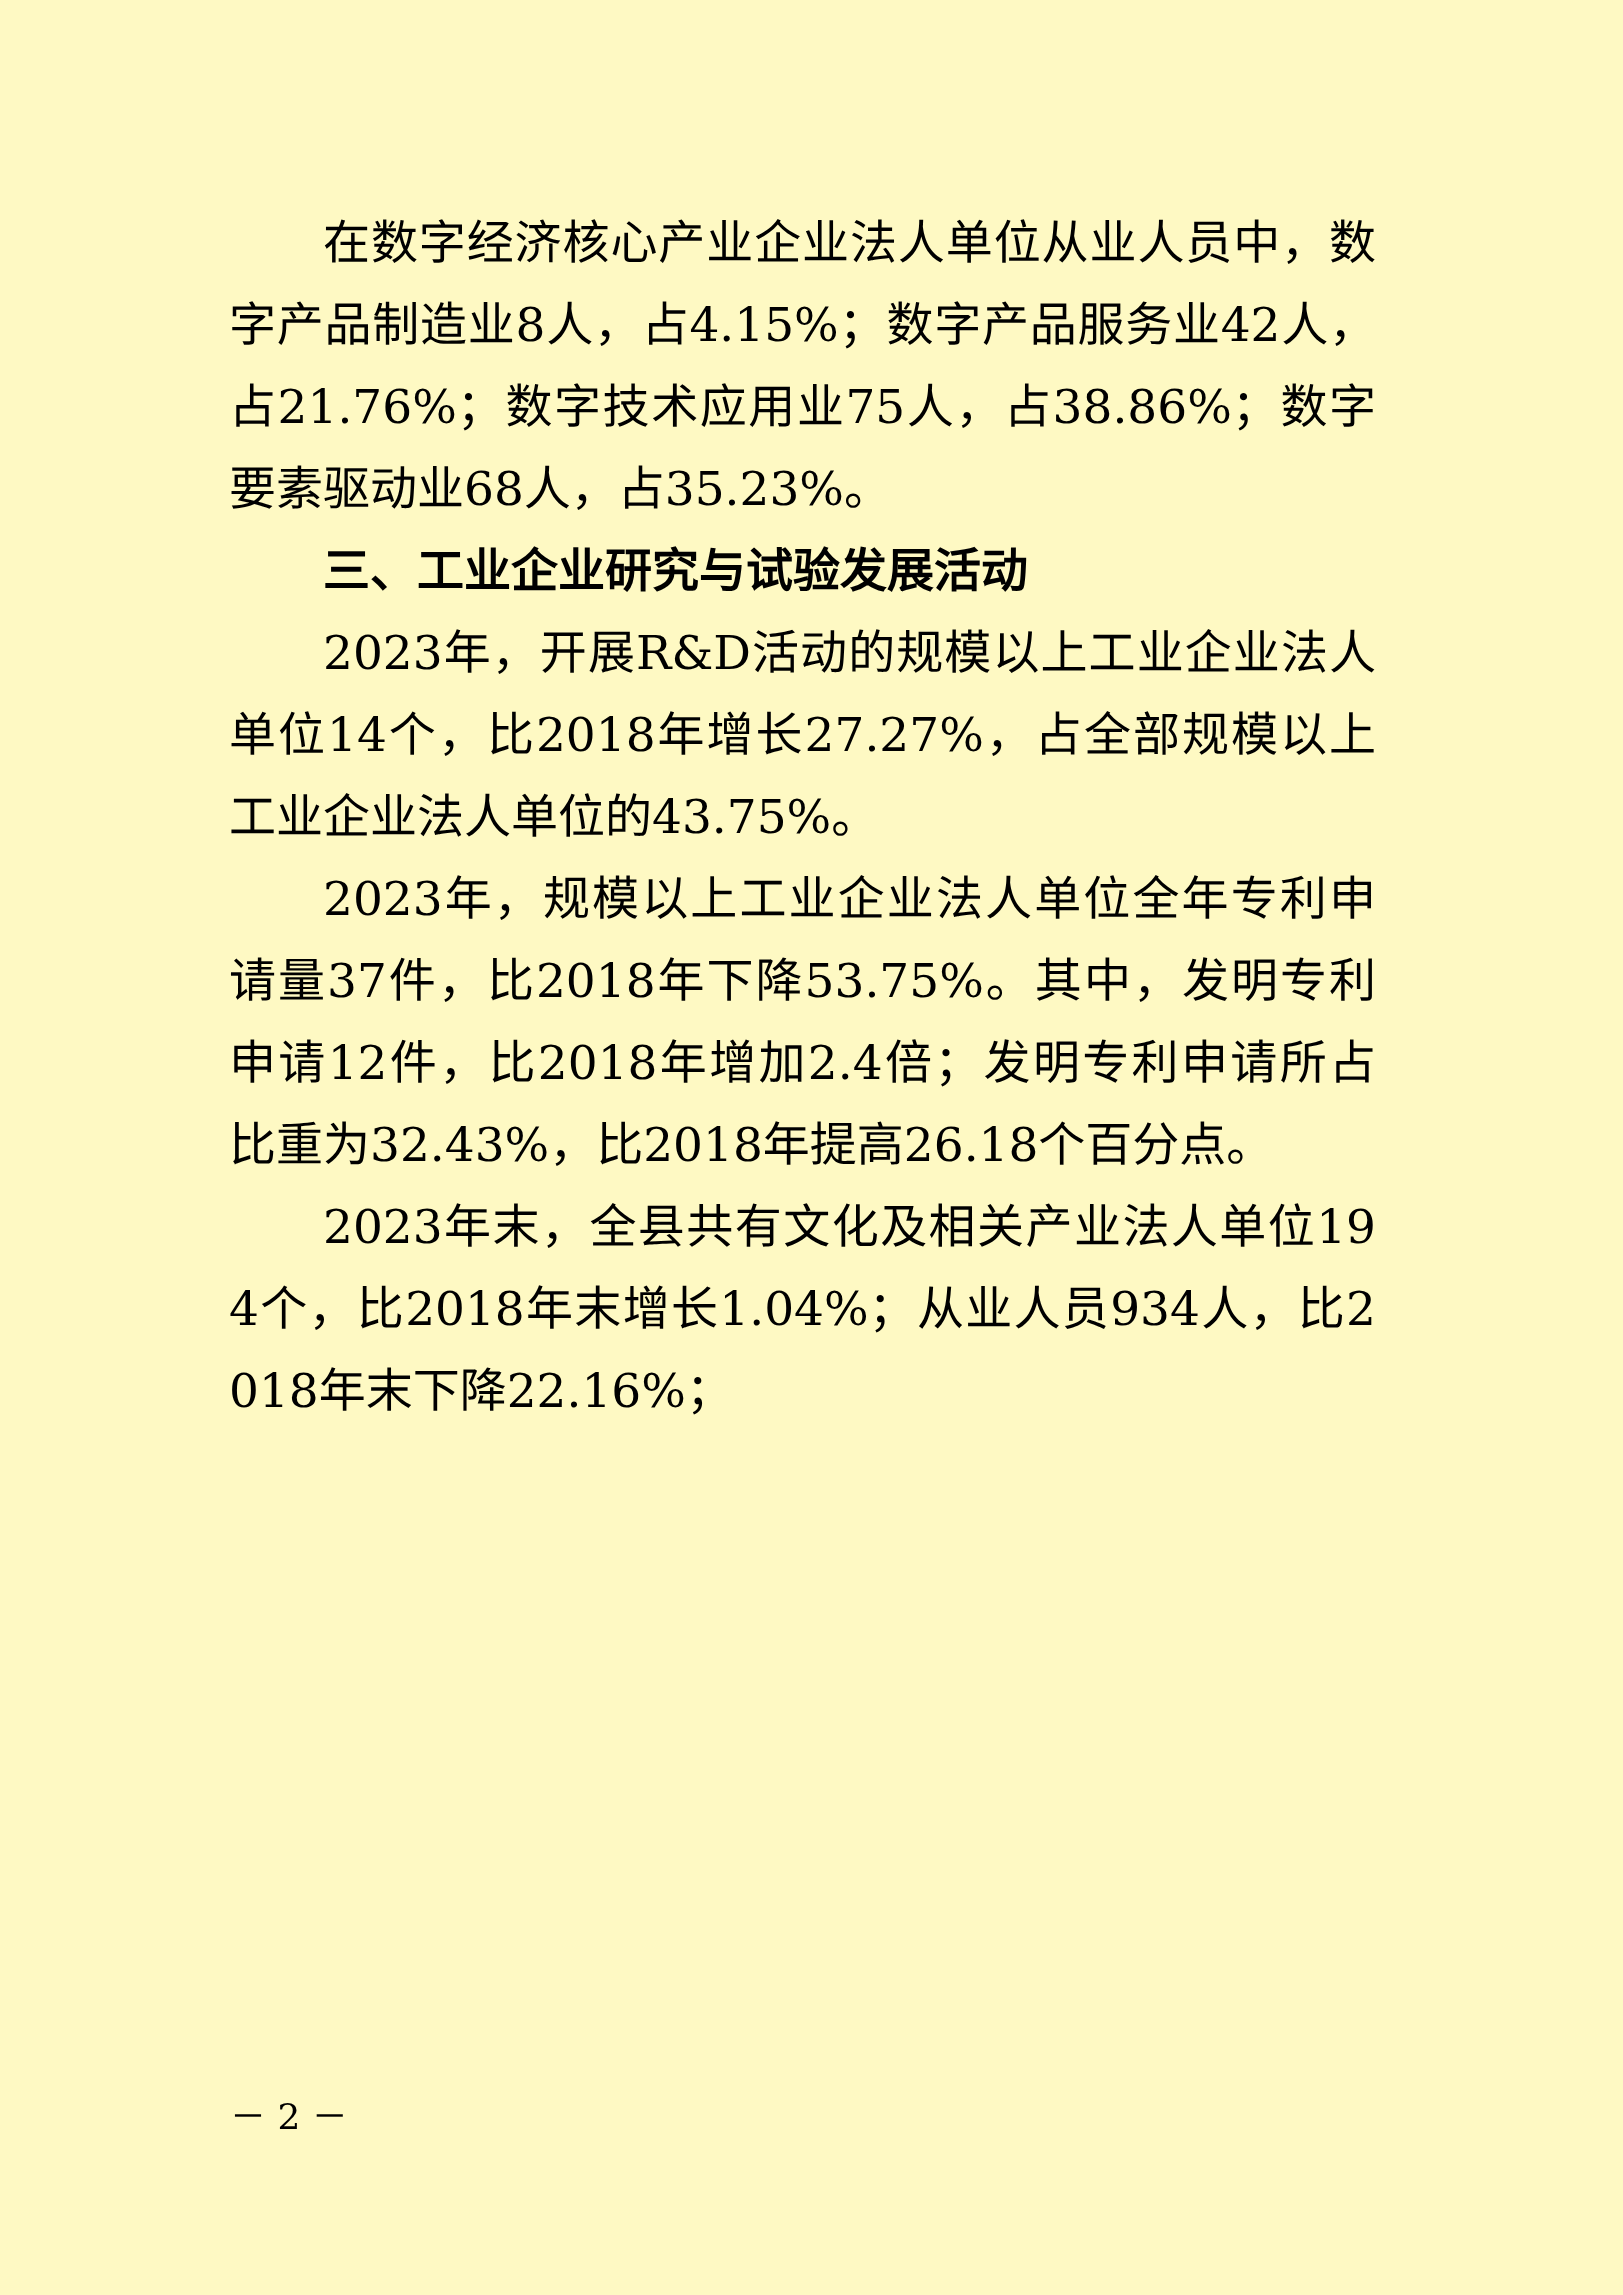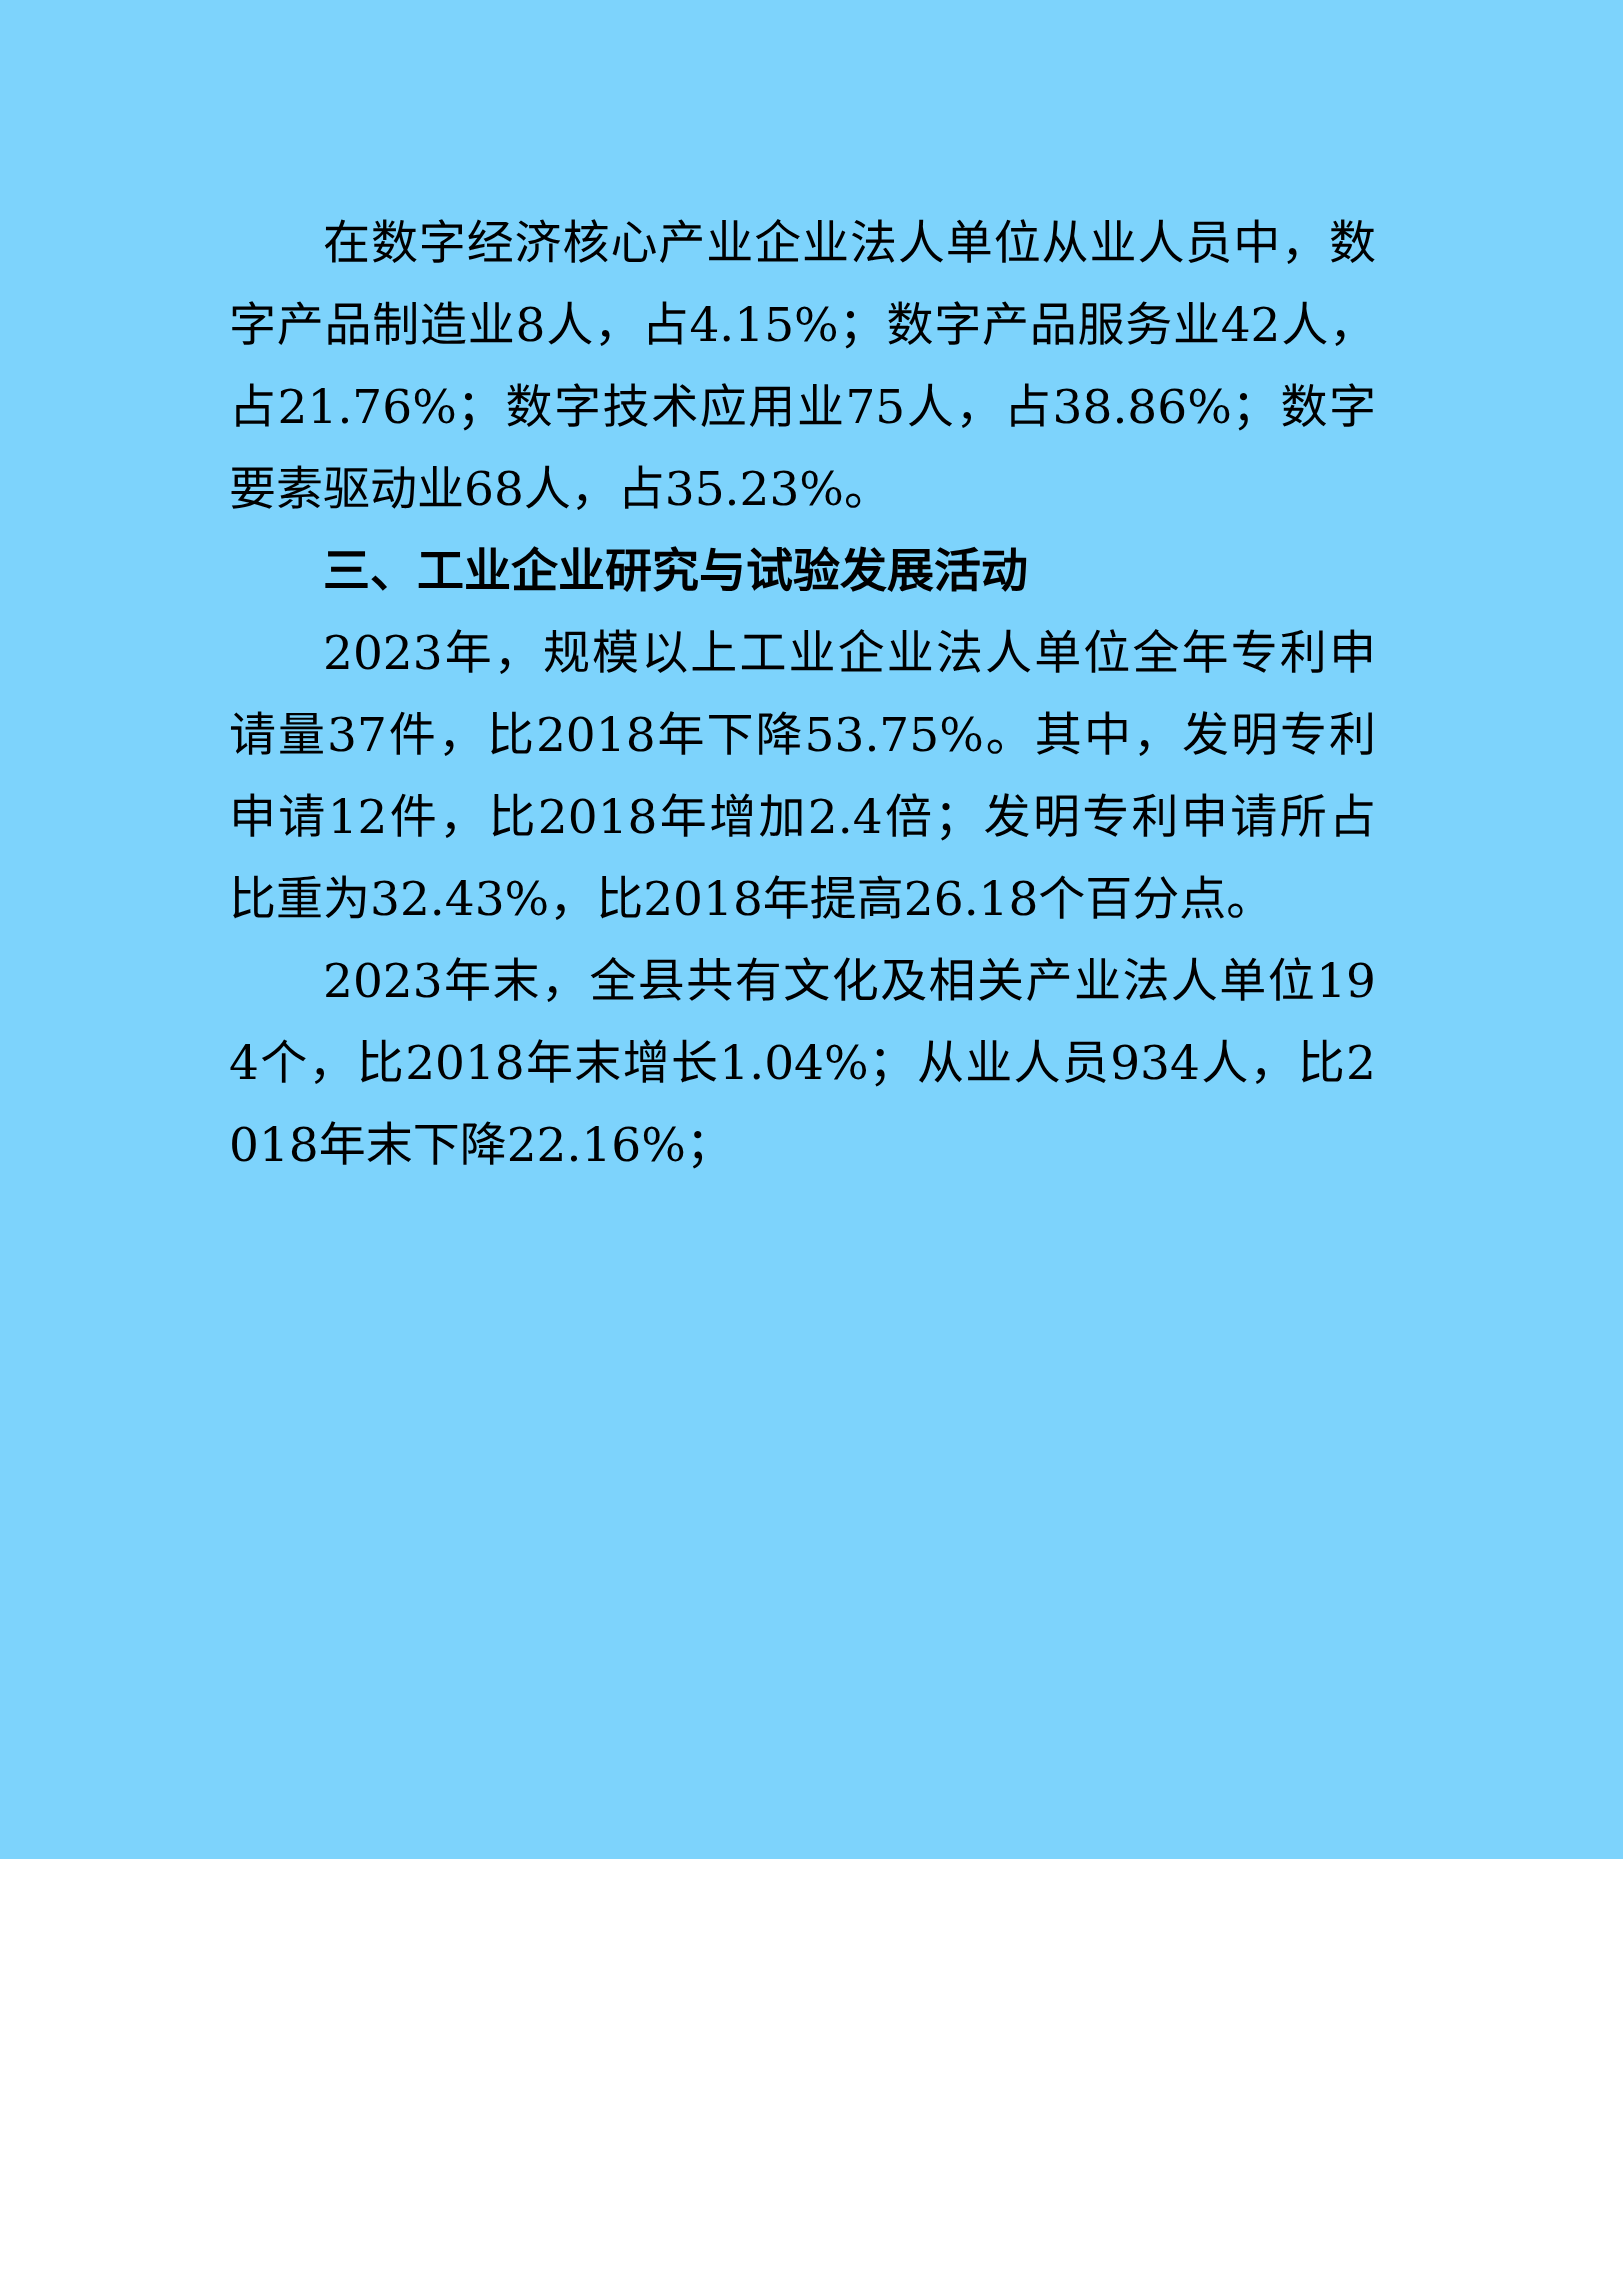--- a/index.html
+++ b/index.html
@@ -4,22 +4,22 @@
 <title>统计公报 第2页</title>
 <style>
   html, body {
     margin: 0;
     padding: 0;
     background: #ffffff;
   }
   .page {
     position: relative;
     width: 1623px;
-    height: 1859px;
-    background: #7dd3fc;
+    height: 2295px;
+    background: #fef9c3;
     overflow: hidden;
     font-family: "DejaVu Serif", "Liberation Serif", serif;
     color: #000000;
   }
   .doc-body {
     position: absolute;
     left: 229px;
     top: 202px;
     width: 1147px;
     font-size: 47px;
@@ -51,18 +51,19 @@
   }
 </style>
 </head>
 <body>
 
 <div class="page">
   <main class="doc-body">
 
   <p class="para-body">在数字经济核心产业企业法人单位从业人员中，数字产品制造业8人，占4.15%；数字产品服务业42人，占21.76%；数字技术应用业75人，占38.86%；数字要素驱动业68人，占35.23%。</p>
       <p class="para-heading">三、工业企业研究与试验发展活动</p>
+      <p class="para-body">2023年，开展R&amp;D活动的规模以上工业企业法人单位14个，比2018年增长27.27%，占全部规模以上工业企业法人单位的43.75%。</p>
       <p class="para-body">2023年，规模以上工业企业法人单位全年专利申请量37件，比2018年下降53.75%。其中，发明专利申请12件，比2018年增加2.4倍；发明专利申请所占比重为32.43%，比2018年提高26.18个百分点。</p>
       <p class="para-body">2023年末，全县共有文化及相关产业法人单位194个，比2018年末增长1.04%；从业人员934人，比2018年末下降22.16%；</p>
     </main>
   <div class="page-footer">－ 2 －</div>
 </div>
 
 
 </body></html>

